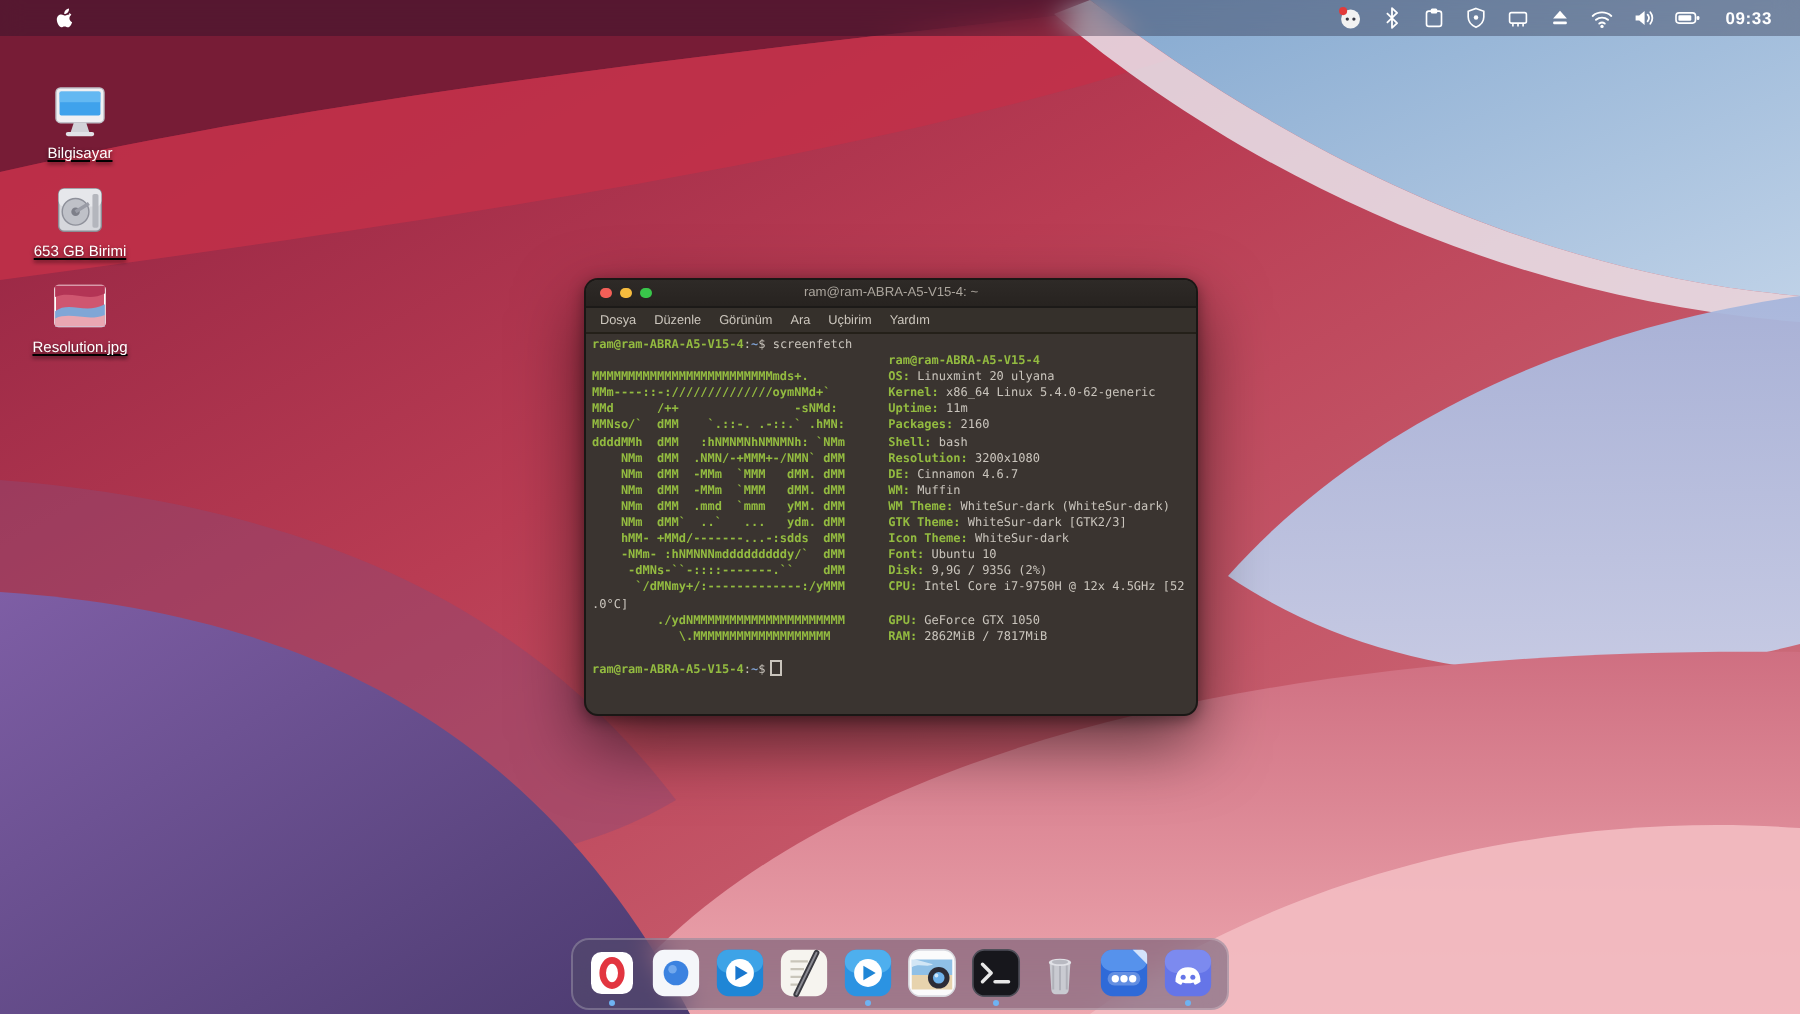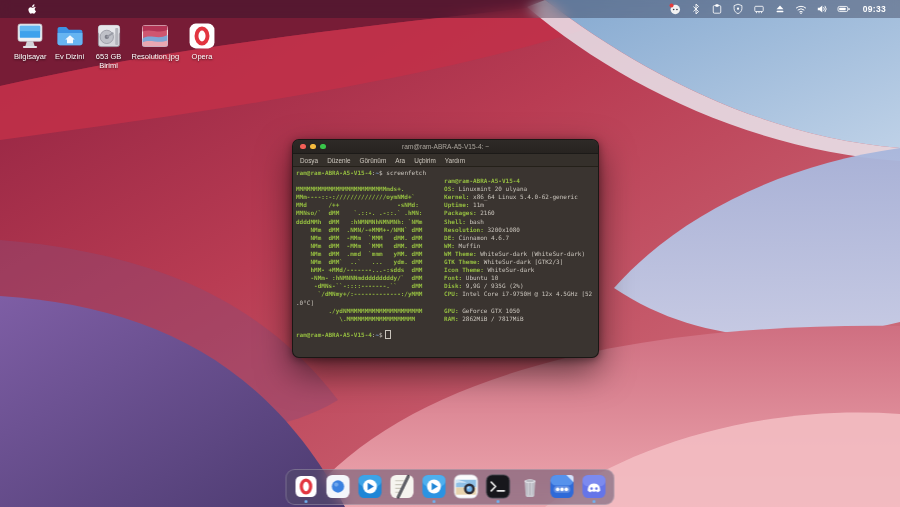--- a/index.html
+++ b/index.html
@@ -16,22 +16,22 @@
     display:flex;align-items:center;justify-content:space-between;
     padding:0 14px;box-sizing:border-box;z-index:30;}
   .topbar .left{display:flex;align-items:center;padding-left:12px;}
   .tray{display:flex;align-items:center;gap:9px;}
   .tray-item{display:flex;align-items:center;}
   .ic{display:inline-block;line-height:0;}
   .ic svg{width:100%;height:100%;}
   .clock{color:#fff;font-size:8.5px;font-weight:bold;letter-spacing:.3px;margin-left:3px;}
 
   
-  .desktop-icons{position:absolute;left:14px;top:20px;width:52px;
-    display:flex;gap:7px;z-index:5;}
+  .desktop-icons{position:absolute;left:14px;top:40px;width:52px;
+    display:flex;flex-direction:column;gap:7px;z-index:5;text-decoration:underline;}
   .dicon{display:flex;flex-direction:column;align-items:center;gap:1px;cursor:default;}
   .dicon .img{width:32px;height:32px;}
   .dicon .lbl{font-size:7.5px;color:#fff;text-align:center;line-height:1.15;
     text-shadow:0 1px 2px rgba(0,0,0,.65);max-width:60px;}
 
   
   .window{position:absolute;left:292px;top:139px;width:307px;height:219px;
     border-radius:7px;overflow:hidden;z-index:20;
     box-shadow:0 14px 34px rgba(0,0,0,.55),0 2px 8px rgba(0,0,0,.4);
     border:1px solid rgba(0,0,0,.55);box-sizing:border-box;
@@ -207,59 +207,40 @@
             <rect x="6.5" y="6.5" width="23" height="6" fill="#74c2f5" opacity=".7"></rect>
             <path d="M14.5 24h7l1.7 5.2H12.8z" fill="#d2d2d8"></path>
             <rect x="10" y="29.2" width="16" height="2.4" rx="1.2" fill="#e2e2e7"></rect>
           </svg>
         </div>
         <div class="lbl">Bilgisayar</div>
       </div>
       <div class="dicon">
         <div class="img">
           <svg viewBox="0 0 36 36">
-            <path d="M4 10.5C4 9 5 8 6.5 8h7.2l3 3H29.5c1.5 0 2.5 1 2.5 2.5V26c0 1.5-1 2.5-2.5 2.5h-23C5 28.5 4 27.5 4 26z" fill="#3d93e4"></path>
-            <path d="M4 14.5h28V26c0 1.5-1 2.5-2.5 2.5h-23C5 28.5 4 27.5 4 26z" fill="#67b5f1"></path>
-            <path d="M18 17.2l-5.4 4.8h2v4.2h6.8V22h2z" fill="#fff" opacity=".92"></path>
-          </svg>
-        </div>
-        <div class="lbl">Ev Dizini</div>
-      </div>
-      <div class="dicon">
-        <div class="img">
-          <svg viewBox="0 0 36 36">
             <rect x="6" y="6" width="24" height="24" rx="3" fill="#d6d7dc" stroke="#8c8c95" stroke-width=".8"></rect>
             <rect x="6" y="6" width="24" height="10" rx="3" fill="#e6e7eb"></rect>
             <circle cx="15.5" cy="19" r="7.5" fill="#bfc1c8" stroke="#8e909a" stroke-width=".8"></circle>
             <circle cx="15.5" cy="19" r="2.4" fill="#7d7f89"></circle>
             <path d="M15.5 19l7.5-4.6" stroke="#9a9ca6" stroke-width="2"></path>
             <rect x="25" y="9" width="3.4" height="19" rx="1" fill="#b4b6bd"></rect>
           </svg>
         </div>
         <div class="lbl">653 GB Birimi</div>
       </div>
       <div class="dicon">
         <div class="img">
           <svg viewBox="0 0 36 36">
             <rect x="4" y="6.5" width="28" height="23" rx="2" fill="#cf5670" stroke="#fff" stroke-width="1"></rect>
             <path d="M4 13c9-4 18 3 28-2V10c0-.5 0-3.5 0-3.5H4z" fill="#b33455"></path>
             <path d="M4 21c8-6 17 2 28-4v12.5H4z" fill="#7fa6d6"></path>
             <path d="M4 25c9-4 18 2 28-2v6.5H4z" fill="#e9a7b2"></path>
           </svg>
         </div>
         <div class="lbl">Resolution.jpg</div>
-      </div>
-      <div class="dicon">
-        <div class="img">
-          <svg viewBox="0 0 36 36">
-            <rect x="4" y="4" width="28" height="28" rx="7" fill="#fff"></rect>
-            <ellipse cx="18" cy="18" rx="6.2" ry="8.4" fill="none" stroke="#e23540" stroke-width="4.4"></ellipse>
-          </svg>
-        </div>
-        <div class="lbl">Opera</div>
       </div>
     </div>
 
   <div class="window">
     <div class="titlebar">
       <div class="traffic">
         <span class="tl r"></span>
         <span class="tl y"></span>
         <span class="tl g"></span>
       </div>

